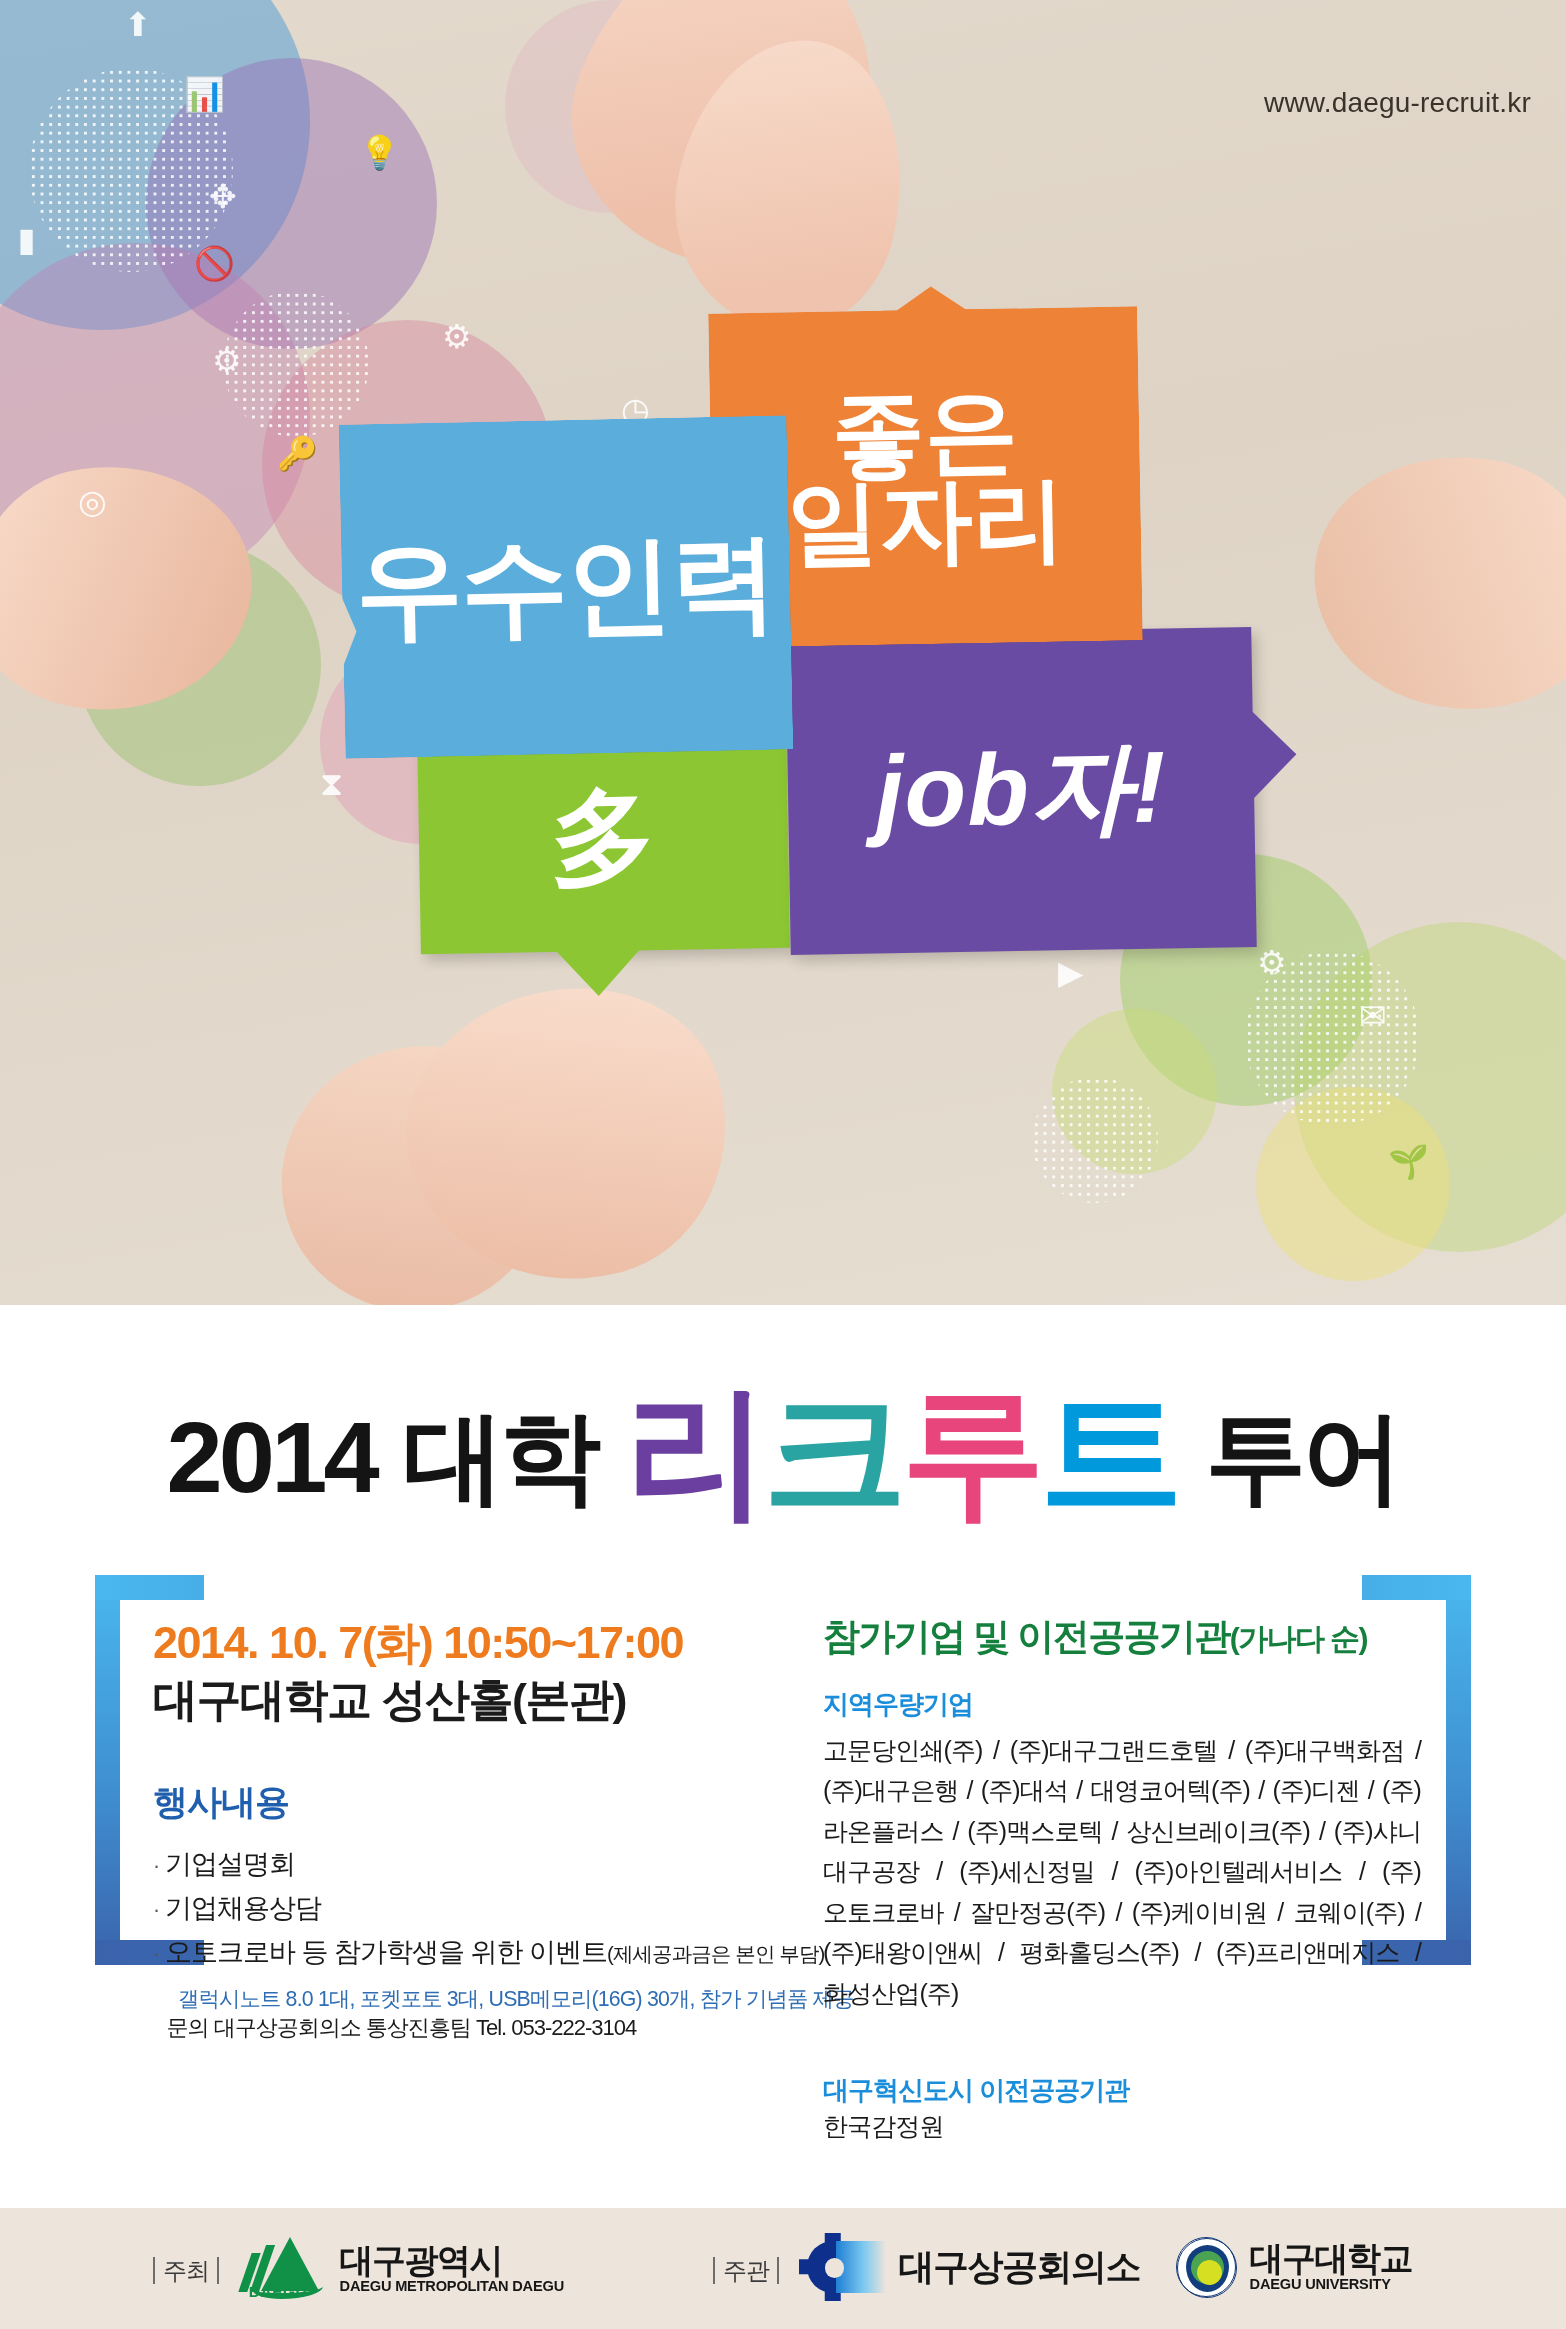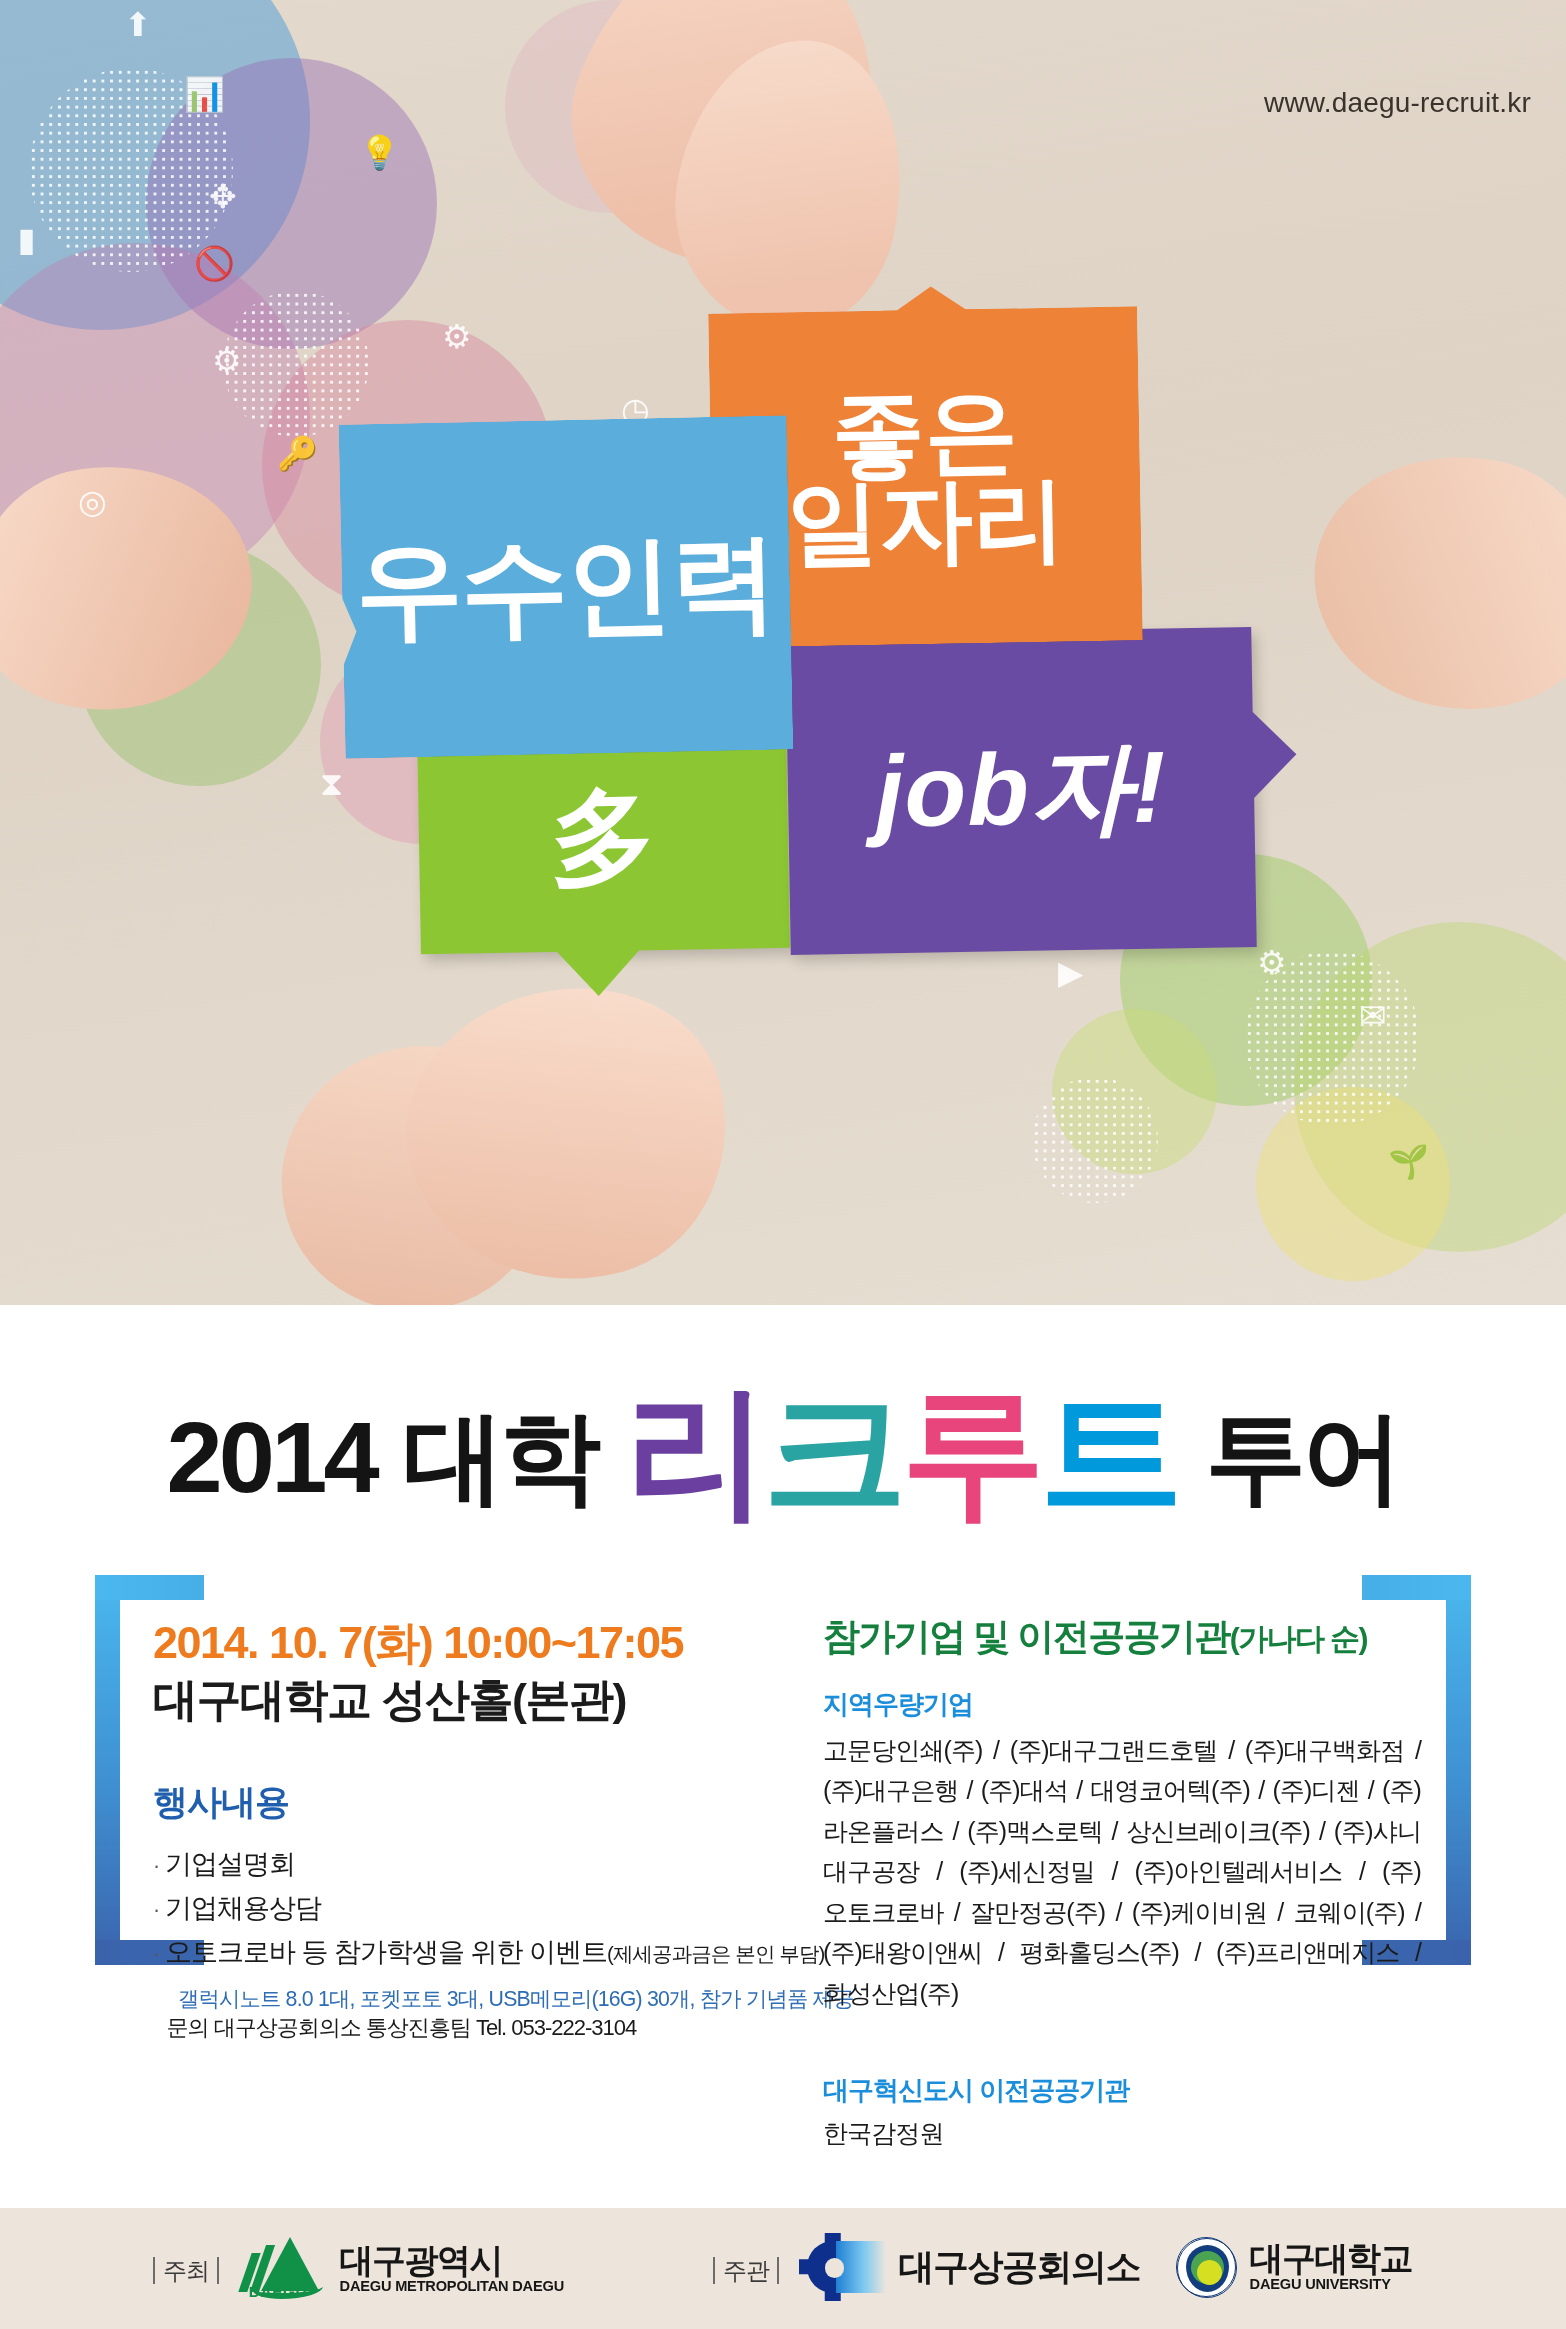--- a/index.html
+++ b/index.html
@@ -326,21 +326,21 @@
     color: #1B8EDB;
     font-weight: 900;
     font-size: 26px;
     letter-spacing: -1px;
     margin-top: 60px;
   }
   .r-body2 {
     color: #1b1b1b;
     font-size: 25px;
     letter-spacing: -0.9px;
-    margin-top: 9px;
+    margin-top: 2px;
   }
 
   
   .footer {
     position: absolute;
     left: 0; top: 2208px;
     width: 1566px;
     height: 122px;
     background: #EDE5DC;
     display: flex;
@@ -546,21 +546,21 @@
     </div>
 
     <div class="bracket bracket-l"></div>
     <div class="bracket-lt"></div>
     <div class="bracket-lb"></div>
     <div class="bracket bracket-r"></div>
     <div class="bracket-rt"></div>
     <div class="bracket-rb"></div>
 
     <div class="col-left">
-      <div class="date-line">2014. 10. 7(화) 10:00~17:05</div>
+      <div class="date-line">2014. 10. 7(화) 10:50~17:00</div>
       <div class="venue-line">대구대학교 성산홀(본관)</div>
 
       <div class="section-head">행사내용</div>
 
       <div class="bullet-list">
         <div class="bullet">
           <span class="dot">·</span><span>기업설명회</span>
         </div>
         <div class="bullet">
           <span class="dot">·</span><span>기업채용상담</span>

